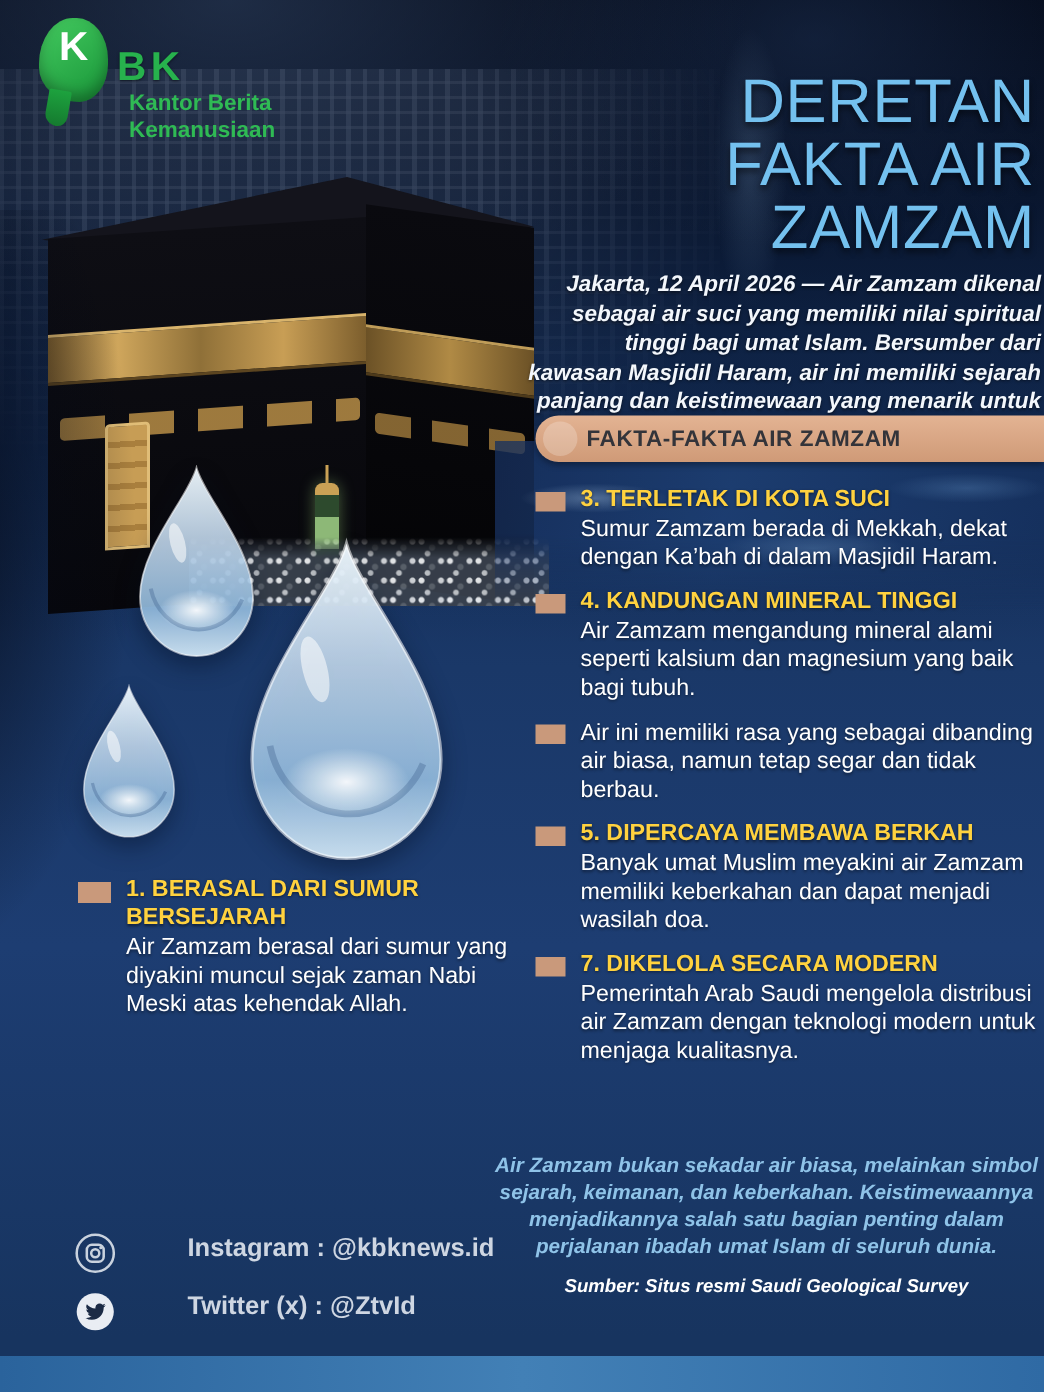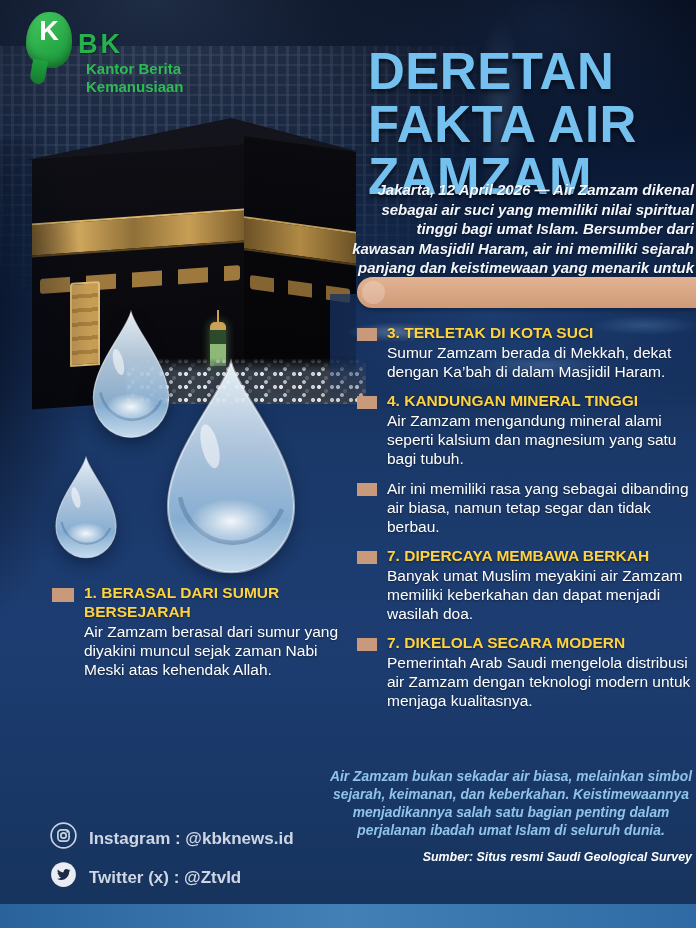--- a/index.html
+++ b/index.html
@@ -59,22 +59,22 @@
   .lantern{position:absolute;left:192px;top:222px;width:16px;height:56px;border-radius:5px 5px 3px 3px;
     background:linear-gradient(180deg,#caa155 0 14%,#2d4a2d 14% 40%,#8db877 40% 78%,#2d4a2d 78%);
     box-shadow:0 0 10px rgba(150,200,120,.45);}
   .lantern::after{content:"";position:absolute;left:7px;top:-12px;width:2px;height:12px;background:#caa155;}
   
   .drop{position:absolute;filter:drop-shadow(0 6px 8px rgba(0,10,30,.45));}
   .drop-medium{left:86px;top:310px;width:90px;height:130px;}
   .drop-large{left:156px;top:350px;width:150px;height:236px;}
   .drop-small{left:50px;top:456px;width:72px;height:104px;}
   
-  .title{position:absolute;left:368px;top:46px;width:322px;text-align:left;
-    color:#74c1ef;font-size:51px;font-weight:700;line-height:1.03;letter-spacing:.5px;
+  .title{position:absolute;left:368px;top:46px;width:322px;text-align:right;
+    color:#74c1ef;font-size:41px;font-weight:400;line-height:1.03;letter-spacing:.5px;
     text-shadow:0 3px 4px rgba(0,0,0,.55);}
   .intro{position:absolute;left:352px;top:168px;width:342px;text-align:right;
     color:#f3f7fc;font-size:15px;font-style:italic;font-weight:600;line-height:1.3;
     text-shadow:0 1px 2px rgba(0,0,0,.5);margin-top:12px;}
   .water-band{position:absolute;left:330px;top:294px;width:366px;height:112px;opacity:.85;
     background:
       radial-gradient(ellipse 70px 14px at 18% 34%,rgba(195,224,250,.38),transparent 70%),
       radial-gradient(ellipse 90px 16px at 58% 64%,rgba(150,196,240,.33),transparent 70%),
       radial-gradient(ellipse 76px 14px at 86% 28%,rgba(120,172,224,.3),transparent 70%),
       linear-gradient(100deg,rgba(23,48,94,.9),rgba(31,66,120,.9) 42%,rgba(22,49,95,.9));
@@ -94,24 +94,24 @@
   .facts-left .fact{padding-left:32px;margin-bottom:13px;}
   .fact-bullet{position:absolute;left:0;top:4px;width:20px;height:13px;background:#c9997b;}
   .facts-left .fact-bullet{width:22px;height:14px;}
   .fact-title{color:#ffd23f;font-size:15.5px;font-weight:700;line-height:1.22;
     text-shadow:0 1px 2px rgba(0,0,0,.5);}
   .fact-body{color:#ffffff;font-size:15.5px;line-height:1.23;
     text-shadow:0 1px 2px rgba(0,0,0,.45);}
   
   .closing{position:absolute;left:330px;top:768px;width:362px;text-align:center;
     color:#8fc3e8;font-size:13.8px;font-style:italic;font-weight:700;line-height:1.3;}
-  .source{margin-top:9px;color:#ffffff;font-size:12.4px;font-style:italic;font-weight:700;text-align:right;}
+  .source{margin-top:9px;color:#ffffff;font-size:12.4px;font-style:italic;font-weight:700;}
   
   .social{position:absolute;left:50px;top:822px;}
-  .social-row{display:flex;align-items:flex-end;margin-bottom:12px;}
+  .social-row{display:flex;align-items:flex-start;margin-bottom:12px;gap:36px;}
   .social-icon{width:27px;height:27px;margin-right:12px;flex:0 0 auto;}
   .social-label{color:#ced6e2;font-size:17px;font-weight:600;}
   
   .logo{position:absolute;left:26px;top:12px;width:190px;}
   .logo-row{display:flex;align-items:flex-start;}
   .logo-blob{position:relative;width:46px;height:56px;
     background:linear-gradient(145deg,#44ca60,#189538);
     border-radius:52% 48% 44% 62%/58% 52% 48% 44%;
     box-shadow:inset 0 -5px 9px rgba(0,0,0,.3);}
   .logo-blob::after{content:"";position:absolute;left:5px;bottom:-16px;width:15px;height:24px;
@@ -200,40 +200,41 @@
   <div class="title">
     <div>DERETAN</div>
     <div>FAKTA AIR</div>
     <div>ZAMZAM</div>
   </div>
 
   <div class="intro">Jakarta, 12 April 2026 — Air Zamzam dikenal sebagai air suci yang memiliki nilai spiritual tinggi bagi umat Islam. Bersumber dari kawasan Masjidil Haram, air ini memiliki sejarah panjang dan keistimewaan yang menarik untuk diketahui.</div>
 
   <div class="banner">
     <span class="banner-dot"></span>
+    <span class="banner-label">FAKTA-FAKTA AIR ZAMZAM</span>
   </div>
 
   <div class="facts-right">
     <div class="fact">
       <span class="fact-bullet"></span>
       <div class="fact-title">3. TERLETAK DI KOTA SUCI</div>
       <div class="fact-body">Sumur Zamzam berada di Mekkah, dekat dengan Ka’bah di dalam Masjidil Haram.</div>
     </div>
     <div class="fact">
       <span class="fact-bullet"></span>
       <div class="fact-title">4. KANDUNGAN MINERAL TINGGI</div>
-      <div class="fact-body">Air Zamzam mengandung mineral alami seperti kalsium dan magnesium yang satu bagi tubuh.</div>
+      <div class="fact-body">Air Zamzam mengandung mineral alami seperti kalsium dan magnesium yang baik bagi tubuh.</div>
     </div>
     <div class="fact">
       <span class="fact-bullet"></span>
       <div class="fact-body">Air ini memiliki rasa yang sebagai dibanding air biasa, namun tetap segar dan tidak berbau.</div>
     </div>
     <div class="fact">
       <span class="fact-bullet"></span>
-      <div class="fact-title">7. DIPERCAYA MEMBAWA BERKAH</div>
+      <div class="fact-title">5. DIPERCAYA MEMBAWA BERKAH</div>
       <div class="fact-body">Banyak umat Muslim meyakini air Zamzam memiliki keberkahan dan dapat menjadi wasilah doa.</div>
     </div>
     <div class="fact">
       <span class="fact-bullet"></span>
       <div class="fact-title">7. DIKELOLA SECARA MODERN</div>
       <div class="fact-body">Pemerintah Arab Saudi mengelola distribusi air Zamzam dengan teknologi modern untuk menjaga kualitasnya.</div>
     </div>
   </div>
 
   <div class="facts-left">

